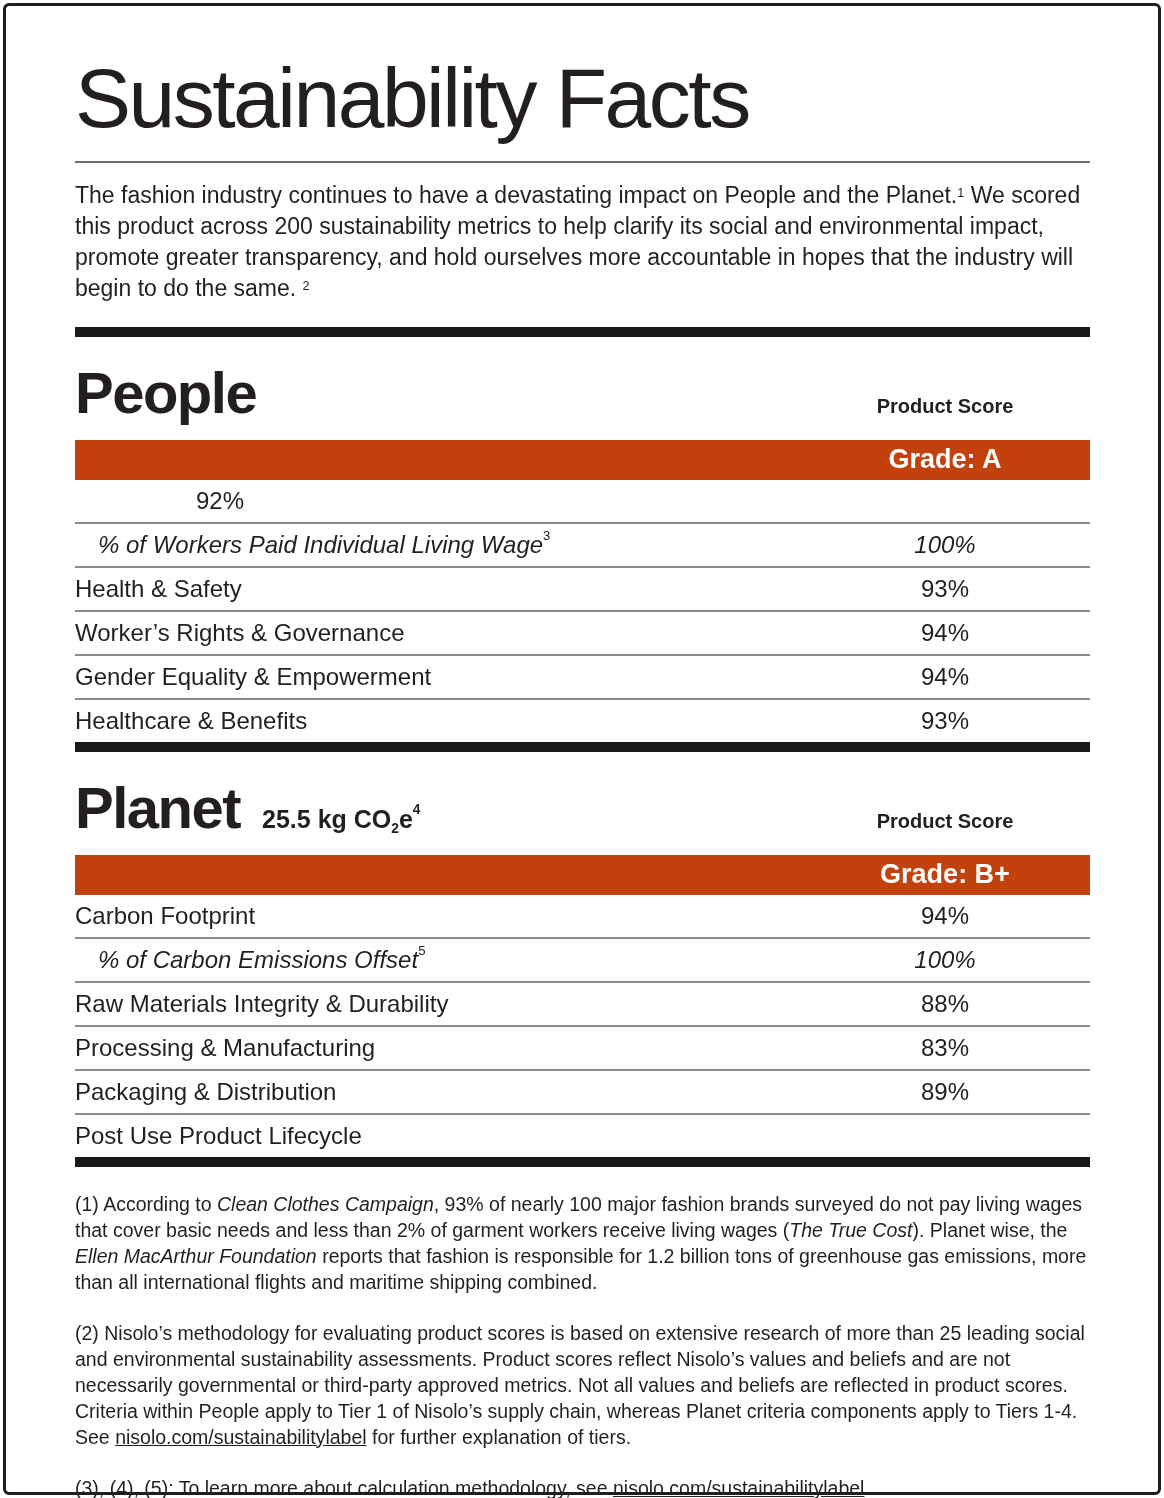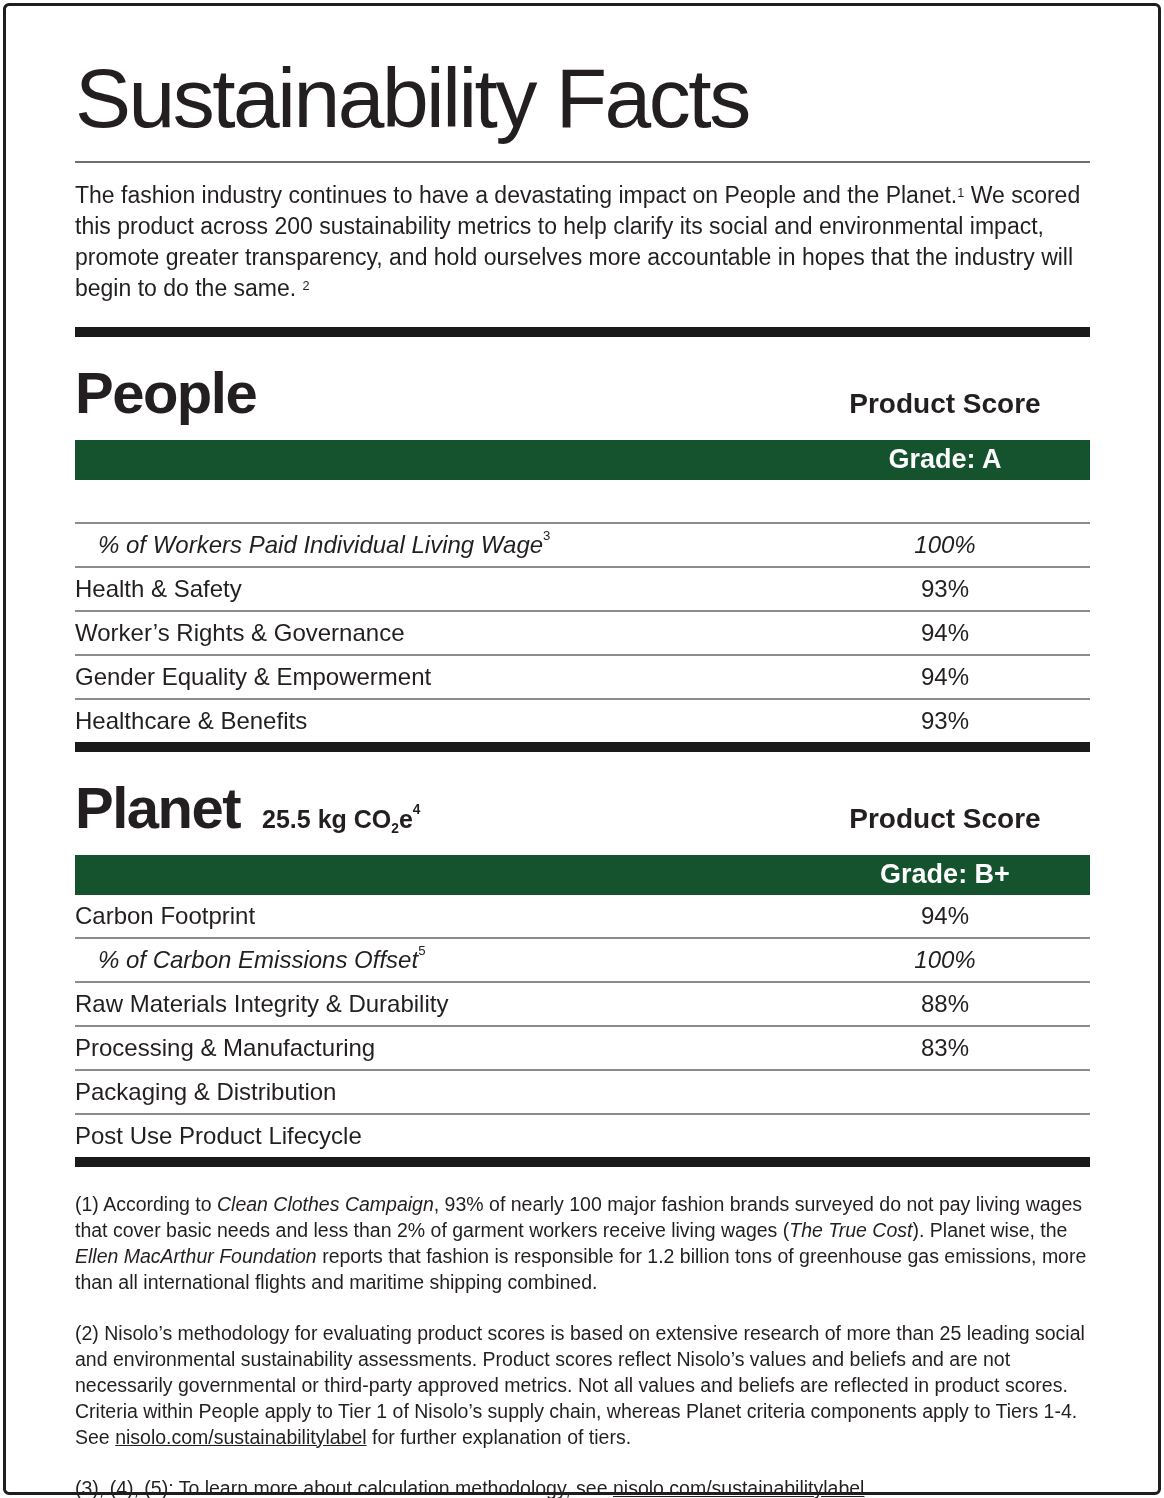--- a/index.html
+++ b/index.html
@@ -18,23 +18,23 @@
     line-height:1.06;color:#231f20;
   }
   .thin-rule{border:none;border-top:2px solid #6f6f6f;margin:18px 0 0;}
   .intro{font-size:23px;line-height:31px;margin:17px 0 23px;}
 
   .thick-bar{height:10px;background:#1a1a1a;}
 
   .section-header{display:flex;align-items:baseline;margin:24px 0 15px;}
   .section-title{font-size:58px;font-weight:bold;letter-spacing:-1.5px;margin:0;line-height:1.1;}
   .co2-figure{font-size:25px;font-weight:bold;margin-left:22px;}
-  .score-label{margin-left:auto;width:290px;text-align:center;font-size:28px;font-weight:bold;}
+  .score-label{margin-left:auto;width:290px;text-align:center;font-size:20px;font-weight:bold;}
 
-  .grade-bar{background:#14532d;height:40px;display:flex;align-items:center;}
+  .grade-bar{background:#c2410c;height:40px;display:flex;align-items:center;}
   .grade-text{margin-left:auto;width:290px;text-align:center;color:#ffffff;
     font-size:27px;font-weight:bold;}
 
   .rows{}
   .row{display:flex;align-items:center;height:42px;border-bottom:2px solid #8c8c8c;font-size:24px;}
   .row:last-child{border-bottom:none;}
   .row-label{flex:1;}
   .row-label.indent{padding-left:23px;}
   .row-value{width:290px;text-align:center;}
 
@@ -63,20 +63,21 @@
   <section>
     <div class="section-header">
       <h2 class="section-title">People</h2>
       <div class="score-label">Product Score</div>
     </div>
     <div class="grade-bar">
       <div class="grade-text">Grade: A</div>
     </div>
     <div class="rows">
       <div class="row">
+        <div class="row-value"><span>92%</span></div>
       </div>
       <div class="row">
         <div class="row-label indent"><span class="it">% of Workers Paid Individual Living Wage</span><span class="sup">3</span></div>
         <div class="row-value"><span class="it">100%</span></div>
       </div>
       <div class="row">
         <div class="row-label"><span>Health &amp; Safety</span></div>
         <div class="row-value"><span>93%</span></div>
       </div>
       <div class="row">
@@ -116,20 +117,21 @@
       <div class="row">
         <div class="row-label"><span>Raw Materials Integrity &amp; Durability</span></div>
         <div class="row-value"><span>88%</span></div>
       </div>
       <div class="row">
         <div class="row-label"><span>Processing &amp; Manufacturing</span></div>
         <div class="row-value"><span>83%</span></div>
       </div>
       <div class="row">
         <div class="row-label"><span>Packaging &amp; Distribution</span></div>
+        <div class="row-value"><span>89%</span></div>
       </div>
       <div class="row">
         <div class="row-label"><span>Post Use Product Lifecycle</span></div>
       </div>
     </div>
     <div class="thick-bar"></div>
   </section>
 
   <div class="footnotes">
     <p><span>(1) According to </span><span class="it">Clean Clothes Campaign</span><span>, 93% of nearly 100 major fashion brands surveyed do not pay living wages that cover basic needs and less than 2% of garment workers receive living wages (</span><span class="it">The True Cost</span><span>). Planet wise, the </span><span class="it">Ellen MacArthur Foundation</span><span> reports that fashion is responsible for 1.2 billion tons of greenhouse gas emissions, more than all international flights and maritime shipping combined.</span></p>

